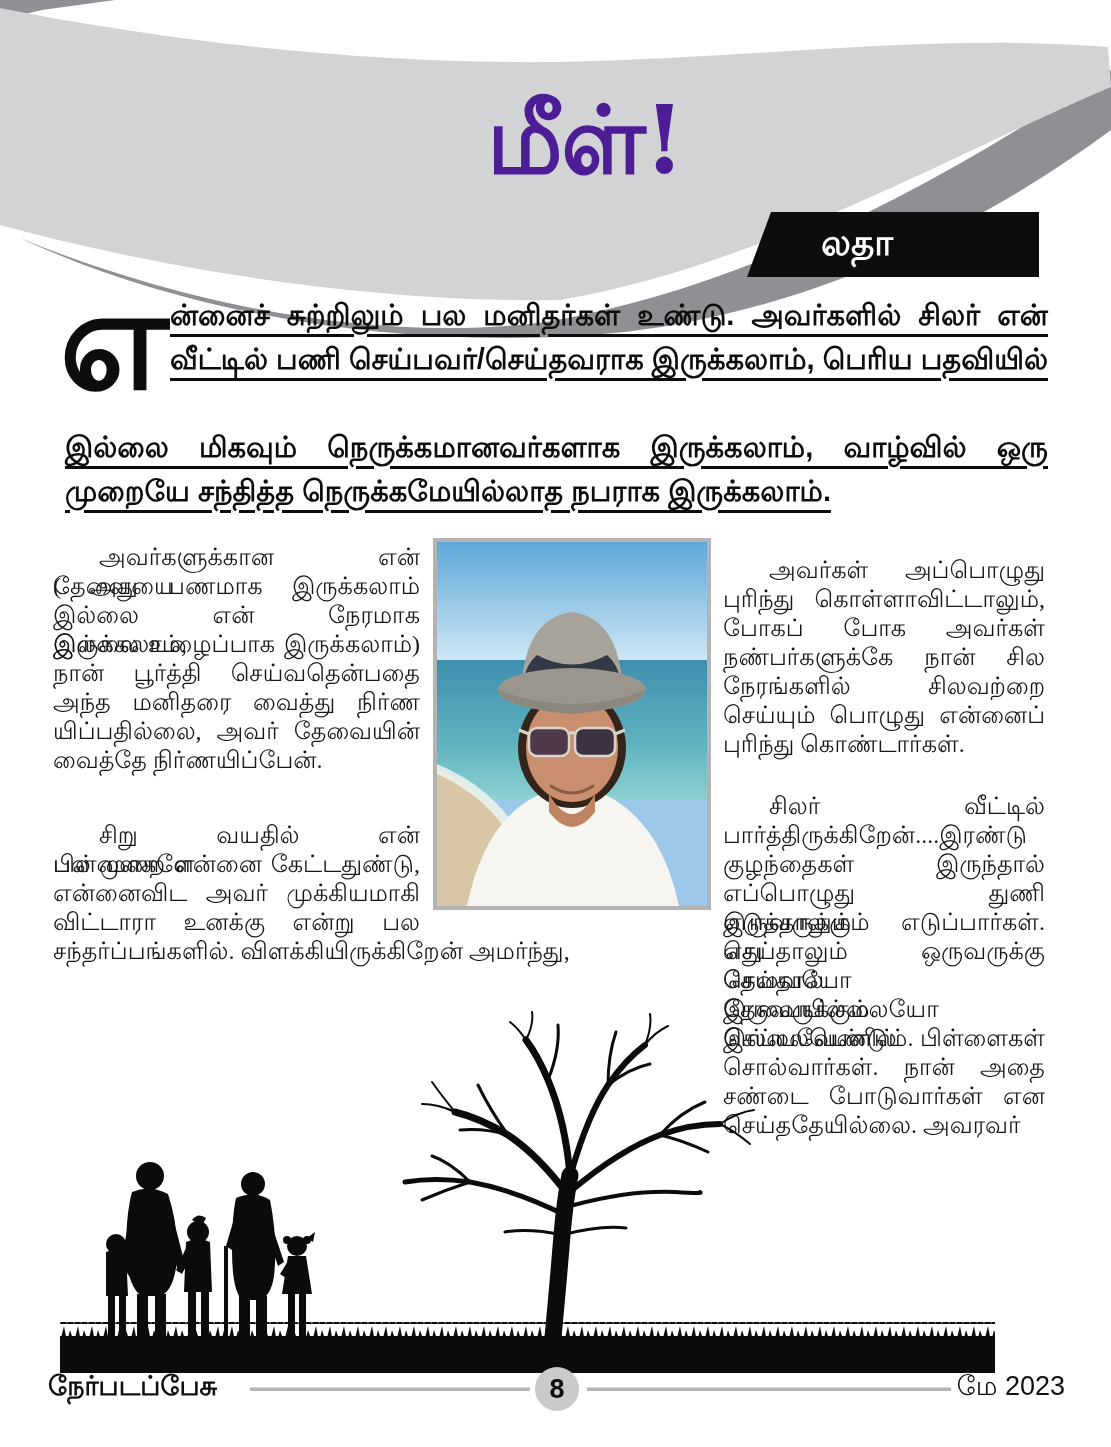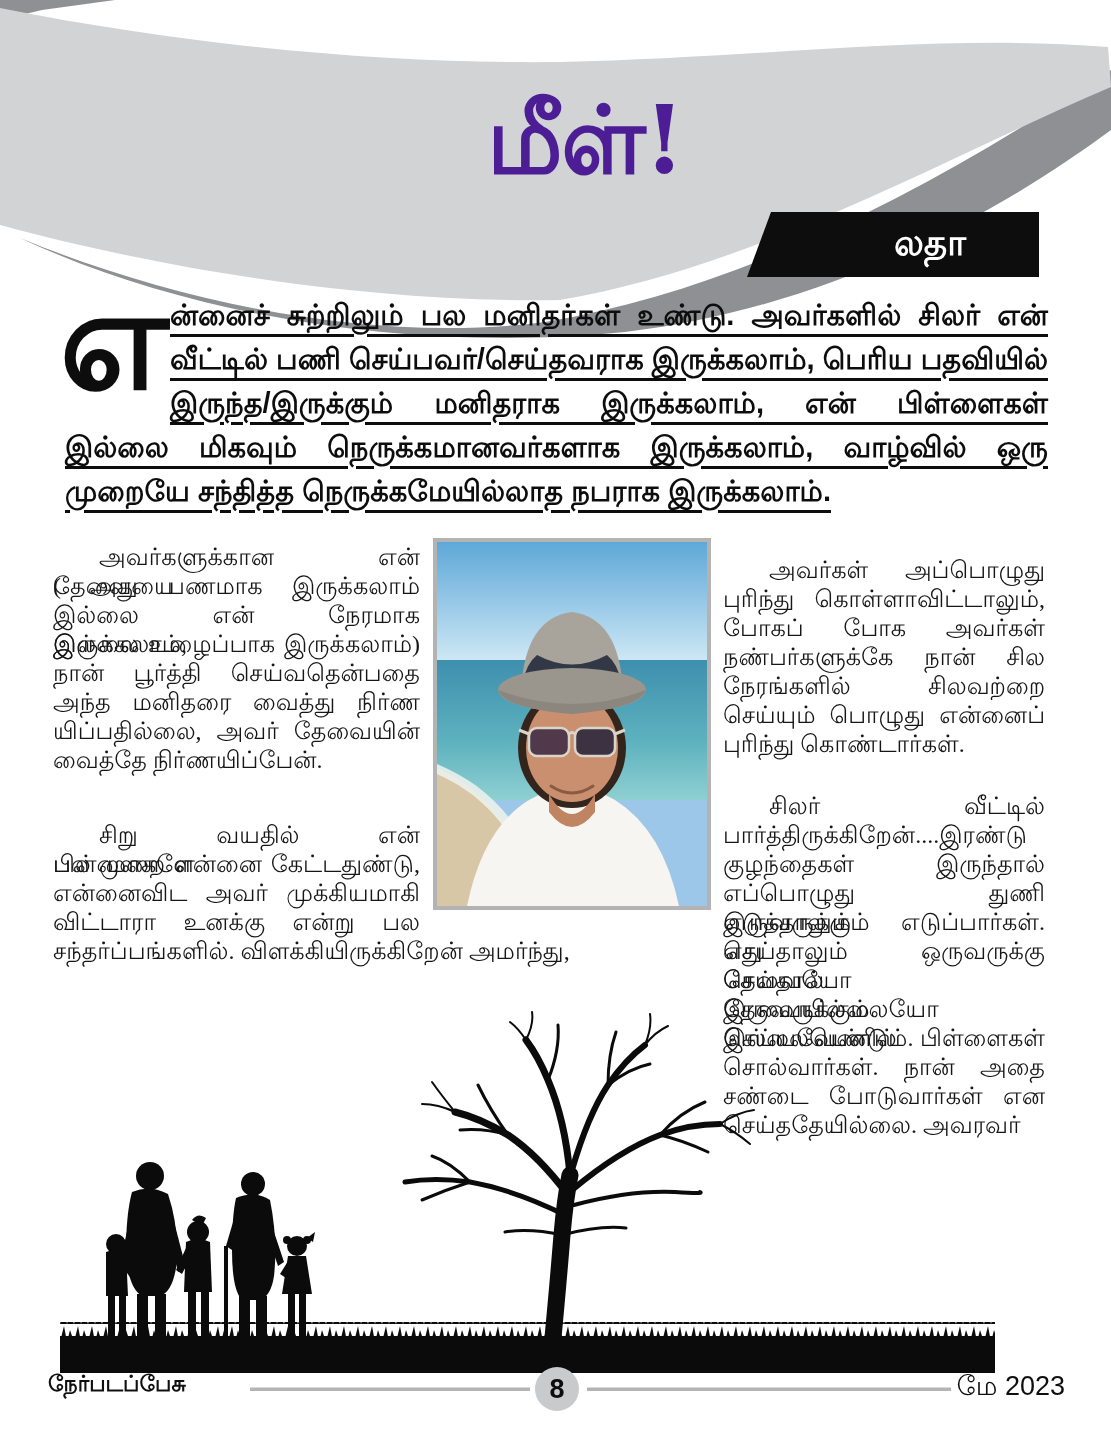--- a/index.html
+++ b/index.html
@@ -13,21 +13,21 @@
   
   .header-art { position:absolute; left:0; top:0; width:1111px; height:370px; }
   .magazine-title {
     position:absolute; left:435px; top:86px; width:300px; text-align:center;
     font-family:"DejaVu Serif","Liberation Serif",serif;
     font-size:94px; line-height:1.15; font-weight:700; letter-spacing:-2px; color:#4c1d95;
   }
   .author-box {
     position:absolute; left:747px; top:212px; width:292px; height:65px;
     background:#0d0d0d; clip-path:polygon(24px 0, 100% 0, 100% 100%, 0 100%);
-    display:flex; align-items:center; justify-content:center; box-sizing:border-box;
+    display:flex; align-items:center; box-sizing:border-box;
     padding-left:74px;
   }
   .author-name {
     color:#ffffff; font-size:36px; font-weight:700;
     font-family:"Liberation Sans","DejaVu Sans",sans-serif;
   }
 
   
   .drop-cap {
     position:absolute; left:58px; top:270px; width:112px;
@@ -62,21 +62,21 @@
   .photo-frame {
     position:absolute; left:433px; top:538px; width:270px; height:364px;
     border:4px solid #b3b3b3; background:#9cc7e8;
   }
 
   
   .silhouette { position:absolute; left:60px; top:1000px; width:935px; height:375px; }
 
   
   .footer-name {
-    position:absolute; left:48px; top:1371px; font-size:22px; font-weight:700;
+    position:absolute; left:48px; top:1371px; font-size:27px; font-weight:700;
     font-family:"Liberation Sans","DejaVu Sans",sans-serif; color:#0f0f0f;
   }
   .footer-date {
     position:absolute; right:46px; top:1371px; font-size:27px; font-weight:400;
     font-family:"Liberation Sans","DejaVu Sans",sans-serif; color:#0f0f0f;
   }
   .rule { position:absolute; top:1387px; height:3px; background:#b4b4b6; border-top:1px solid #d8d8da; }
   .rule-left  { left:250px; width:280px; }
   .rule-right { left:587px; width:364px; }
   .page-circle {
@@ -103,21 +103,20 @@
 
   <div class="magazine-title">மீள்!</div>
   <div class="author-box">
     <span class="author-name">லதா</span>
   </div>
 
   <div class="drop-cap">எ</div>
   <div class="intro intro-a">
       <div class="tline">ன்னைச் சுற்றிலும் பல மனிதர்கள் உண்டு. அவர்களில் சிலர் என்</div>
       <div class="tline">வீட்டில் பணி செய்பவர்/செய்தவராக இருக்கலாம், பெரிய பதவியில்</div>
-      <div class="tline">இருந்த/இருக்கும் மனிதராக இருக்கலாம், என் பிள்ளைகள்</div>
     </div>
   <div class="intro intro-b">
       <div class="tline">இல்லை மிகவும் நெருக்கமானவர்களாக இருக்கலாம், வாழ்வில் ஒரு</div>
       <div class="tline">முறையே சந்தித்த நெருக்கமேயில்லாத நபராக இருக்கலாம்.</div>
     </div>
 
   <div class="col left-col">
     <div class="para para-1 indent">
         <div class="tline">அவர்களுக்கான என் தேவையை</div>
         <div class="tline">( அது பணமாக இருக்கலாம்</div>

